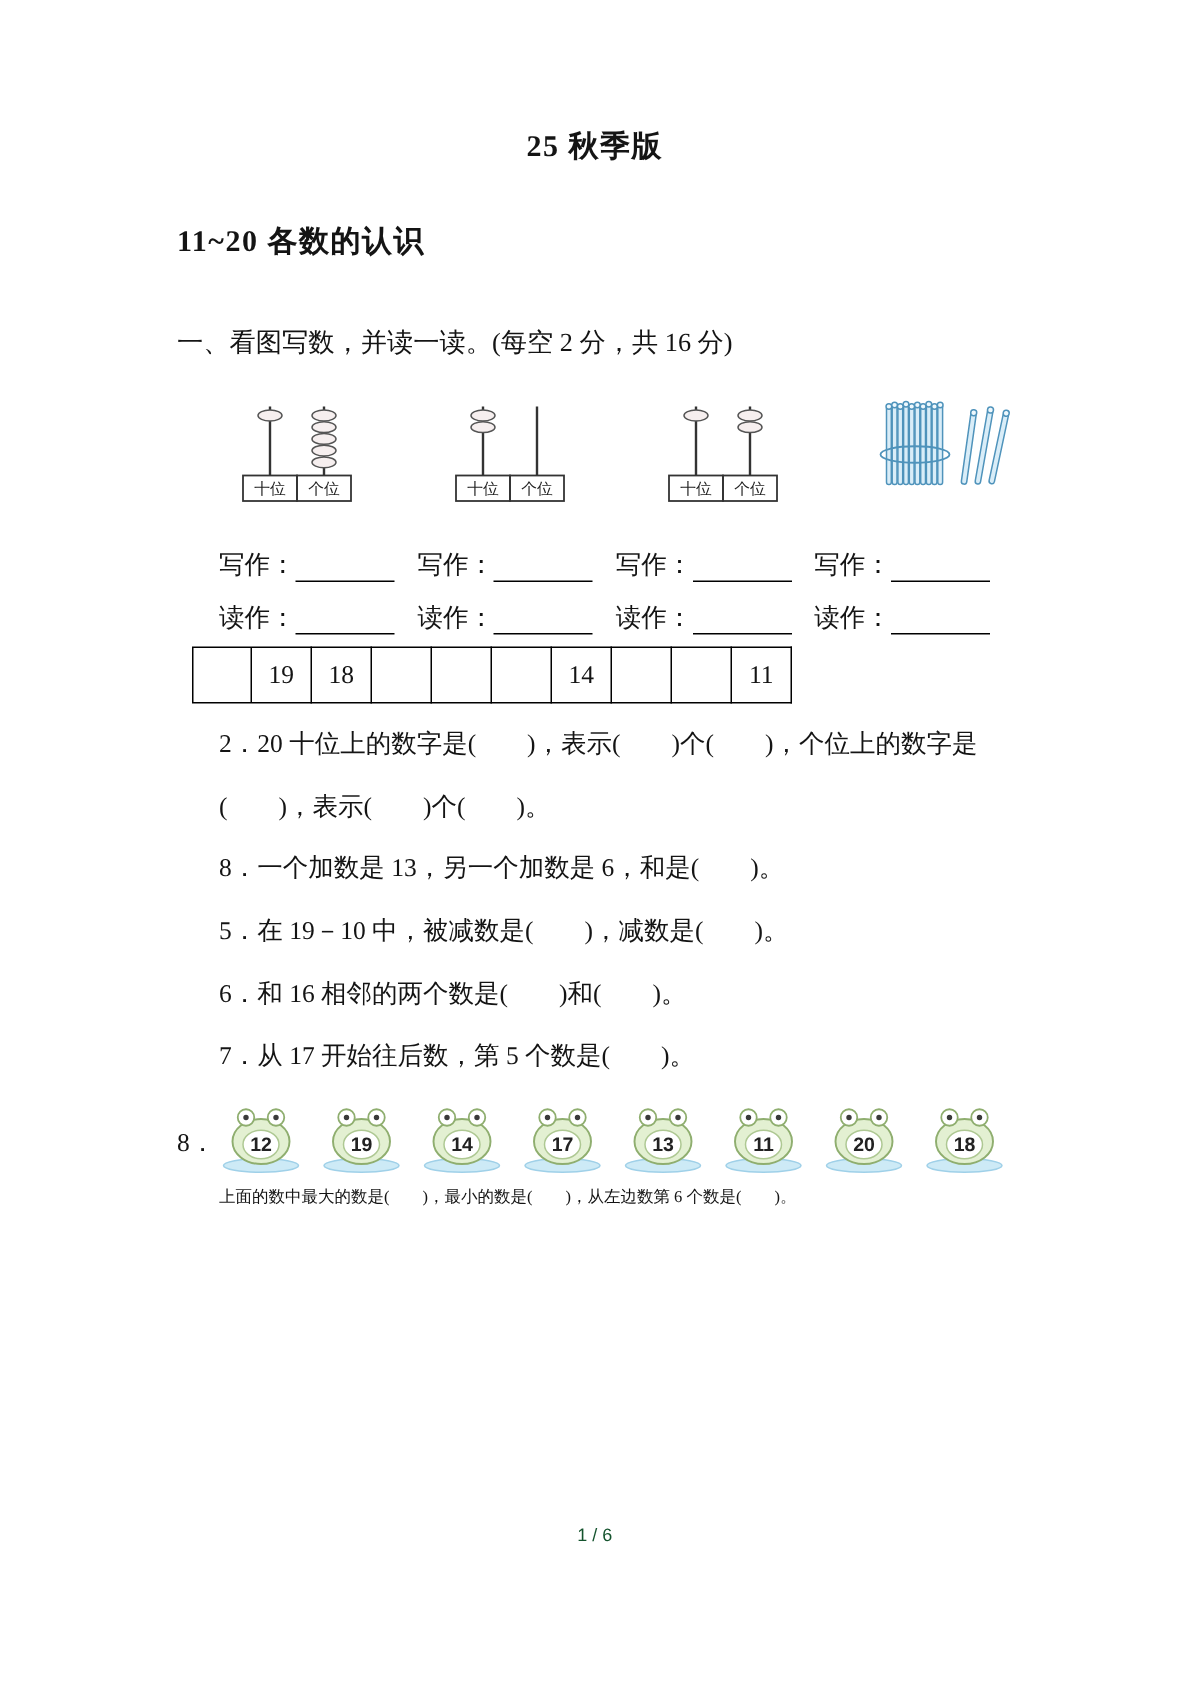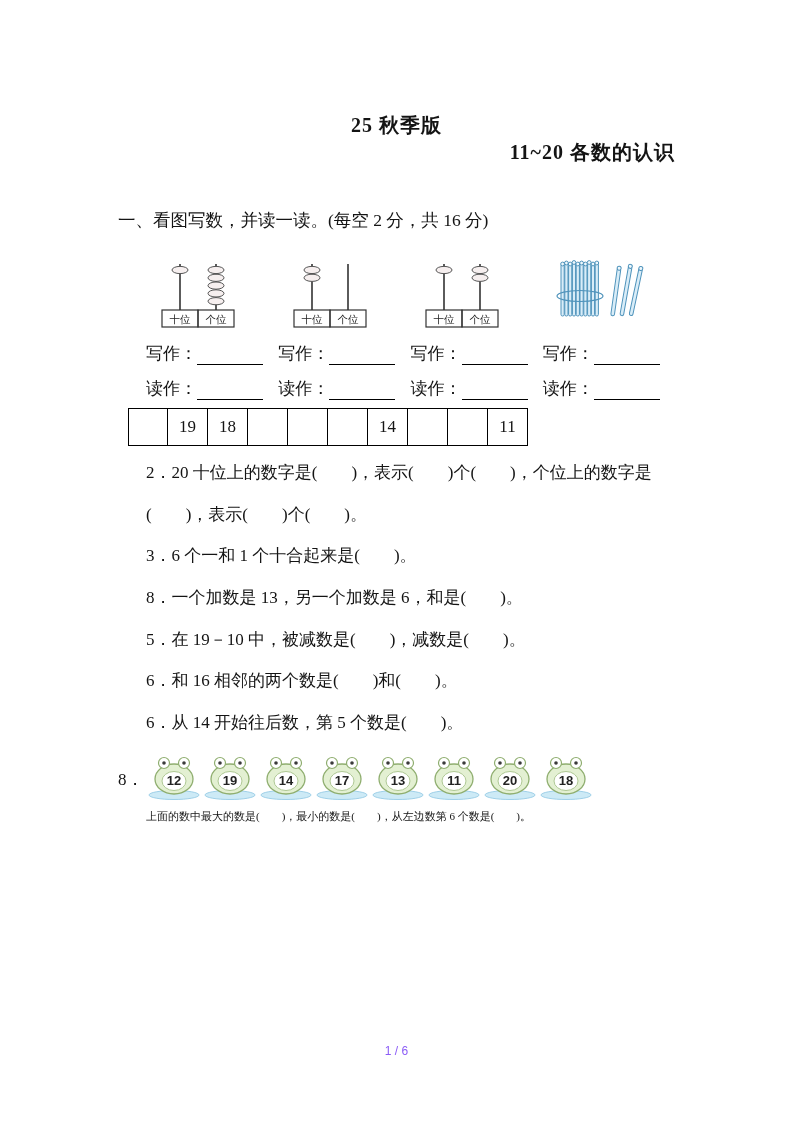--- a/index.html
+++ b/index.html
@@ -3,67 +3,67 @@
 <meta charset="utf-8">
 <style>
   * { margin:0; padding:0; box-sizing:border-box; }
   html,body { background:#9a9a9a; }
   .page {
     width:793px; height:1122px; background:#ffffff; margin:0 auto;
     position:relative; overflow:hidden;
     font-family:"Liberation Serif","DejaVu Serif",serif; color:#141414;
   }
   .content { padding:0 118px; }
-  .edition { padding-top:112px; text-align:center; font-weight:bold; font-size:20px; letter-spacing:1px; }
-  .doc-title { text-align:right; font-weight:bold; font-size:20px; letter-spacing:1px; }
+  .edition { padding-top:84px; text-align:center; font-weight:bold; font-size:20px; letter-spacing:1px; }
+  .doc-title { margin-top:36px; text-align:left; font-weight:bold; font-size:20px; letter-spacing:1px; }
   .sec-heading { margin-top:42px; font-size:17.5px; }
 
   
-  .figures-row { margin-top:14px; margin-left:34px; display:flex; align-items:flex-end; gap:40px; height:88px; }
+  .figures-row { margin-top:14px; margin-left:34px; display:flex; align-items:flex-end; gap:50px; height:88px; }
   .rod   { stroke:#333; stroke-width:1.6; }
   .pbox  { fill:none; stroke:#333; stroke-width:1.2; }
   .plabel{ font-size:10.5px; fill:#222; text-anchor:middle; font-family:"Liberation Sans",sans-serif; }
   .bead  { fill:#f6efef; stroke:#555; stroke-width:1; }
   .stick { fill:#d9edf8; stroke:#4f93bb; stroke-width:1; }
   .stick-top { fill:#eef8fd; stroke:#4f93bb; stroke-width:1; }
   .band  { fill:none; stroke:#4f93bb; stroke-width:1.2; }
 
   
-  .blank-row { margin-left:28px; margin-top:8px; display:flex; }
+  .blank-row { margin-left:28px; margin-top:23px; display:flex; }
   .blank-row.second { margin-top:12px; }
   .blank-col { width:134px; display:flex; align-items:flex-end; font-size:17px; }
   .blank-line { display:inline-block; width:66px; border-bottom:1.4px solid #000; height:20px; }
 
   
   .strip { margin-top:8px; margin-left:10px; display:flex; }
   .strip-cell {
     width:40px; height:38px; border:1.2px solid #000; border-left:none;
     display:flex; align-items:center; justify-content:center; font-size:17px;
   }
   .strip-cell:first-child { border-left:1.2px solid #000; }
 
   
   .questions { margin-top:6px; }
   .question { padding-left:28px; font-size:17px; line-height:2.45; max-width:548px; }
   .q1-label { margin-top:6px; padding-left:28px; font-size:17px; line-height:2.45; }
 
   
   .q8-row { margin-top:10px; display:flex; align-items:flex-end; }
   .q8-label { font-size:17px; width:28px; padding-bottom:10px; }
-  .frogs { display:flex; gap:0; }
+  .frogs { display:flex; gap:11px; }
   .frog { width:56px; height:48px; }
   .water { fill:#cdeaf6; stroke:#9fd0e8; stroke-width:1; }
   .fbody { fill:#e3f0d2; stroke:#8fae6f; stroke-width:1.3; }
   .eye   { fill:#ffffff; stroke:#8fae6f; stroke-width:1.2; }
   .pupil { fill:#3a3a3a; }
   .belly { fill:#ffffff; stroke:#aec893; stroke-width:1; }
   .frog-num { font-family:"Liberation Sans",sans-serif; font-size:13px; font-weight:bold; fill:#222; text-anchor:middle; }
   .q8-text { margin-left:28px; margin-top:2px; font-size:11px; line-height:2.45; max-width:520px; }
 
-  .footer { position:absolute; bottom:64px; left:0; right:0; text-align:center; font-size:12px; font-family:"Liberation Sans",sans-serif; color:#8b5cf6; }
+  .footer { position:absolute; bottom:92px; left:0; right:0; text-align:center; font-size:12px; font-family:"Liberation Sans",sans-serif; color:#14532d; }
 </style>
 </head>
 <body>
 
 <div class="page">
   <div class="content">
 
     <div class="edition">25 秋季版</div>
     <h1 class="doc-title">11~20 各数的认识</h1>
 
@@ -197,25 +197,24 @@
       <div class="strip-cell"></div>
       <div class="strip-cell"></div>
       <div class="strip-cell">14</div>
       <div class="strip-cell"></div>
       <div class="strip-cell"></div>
       <div class="strip-cell">11</div>
     </div>
 
     <div class="questions">
       <div class="question">2．20 十位上的数字是(　　)，表示(　　)个(　　)，个位上的数字是(　　)，表示(　　)个(　　)。</div>
-      <div class="question">3．6 个一和 1 个十合起来是(　　)。</div>
       <div class="question">8．一个加数是 13，另一个加数是 6，和是(　　)。</div>
       <div class="question">5．在 19－10 中，被减数是(　　)，减数是(　　)。</div>
       <div class="question">6．和 16 相邻的两个数是(　　)和(　　)。</div>
-      <div class="question">6．从 14 开始往后数，第 5 个数是(　　)。</div>
+      <div class="question">7．从 17 开始往后数，第 5 个数是(　　)。</div>
     </div>
 
     <div class="q8-row">
       <span class="q8-label">8．</span>
       <div class="frogs">
         <svg class="frog" viewBox="0 0 56 48">
             <ellipse class="water" cx="28" cy="42" rx="25" ry="4.5"></ellipse>
             <ellipse class="fbody" cx="28" cy="26" rx="19" ry="15"></ellipse>
             <circle class="eye" cx="18" cy="10" r="5.5"></circle>
             <circle class="eye" cx="38" cy="10" r="5.5"></circle>

